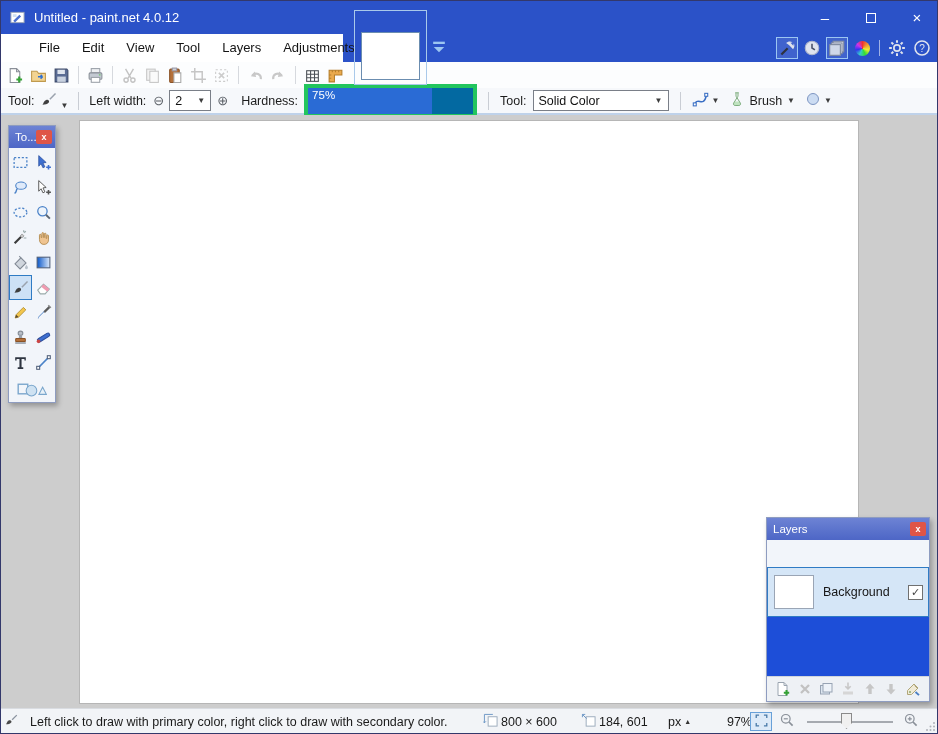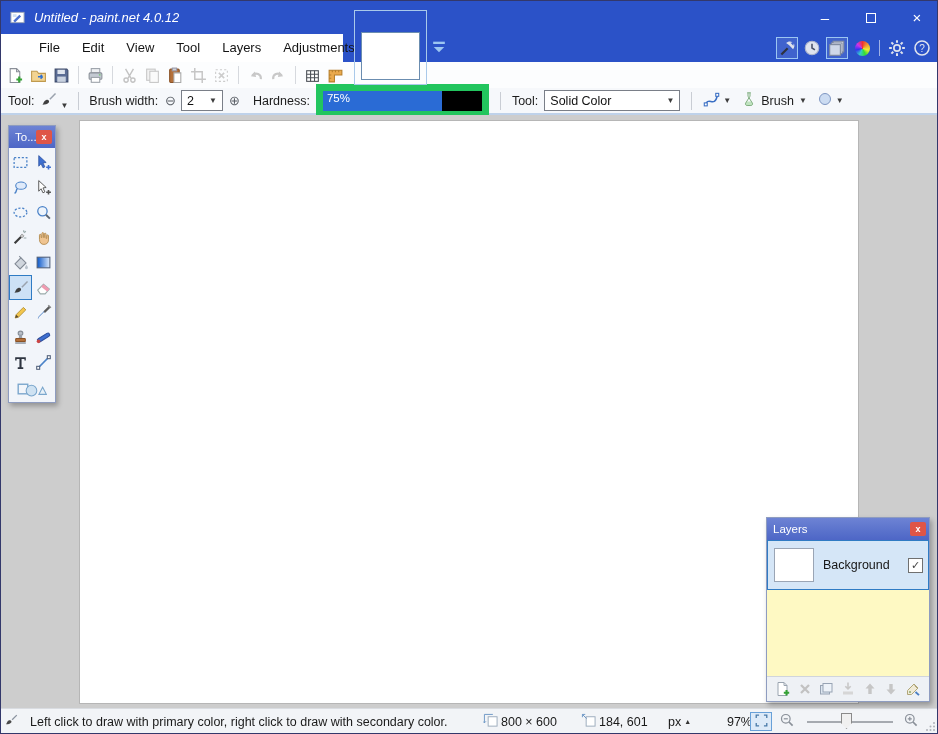--- a/index.html
+++ b/index.html
@@ -3,21 +3,21 @@
 <meta charset="utf-8">
 <style>
   * { margin:0; padding:0; box-sizing:border-box; }
   html,body { width:938px; height:734px; }
   body { font-family:"Liberation Sans", sans-serif; position:relative; background:#cdcdcd; overflow:hidden; }
   #frame { position:absolute; inset:0; border:1px solid #33386b; pointer-events:none; z-index:99; }
 
   
   .titlebar { position:absolute; left:0; top:0; width:938px; height:62px; background:#2b52c8; }
   .app-icon { position:absolute; left:10px; top:10px; width:16px; height:16px; }
-  .win-title { position:absolute; left:34px; top:10px; color:#fff; font-size:13px; white-space:nowrap;font-style:italic; }
+  .win-title { position:absolute; left:34px; top:10px; color:#fff; font-size:13px; white-space:nowrap; }
   .win-btns { position:absolute; right:10px; top:6px; display:flex; gap:24px; align-items:center; height:22px; }
   .win-btn { color:#fff; font-size:15px; width:22px; text-align:center; cursor:default; }
   .max-glyph { display:inline-block; width:10px; height:10px; border:1px solid #fff; }
 
   
   .menu-strip { position:absolute; left:0; top:34px; width:343px; height:28px; background:#fff; display:flex; align-items:center;padding-left:28px; }
   .menu-item { font-size:13px; color:#141414; padding:0 11px; line-height:28px; }
 
   
   .utility { position:absolute; right:5px; top:35px; height:26px; display:flex; align-items:center; gap:3px; }
@@ -32,21 +32,21 @@
   .tb-sep { width:1px; height:18px; background:#d6d9de; margin:0 5px; }
 
   
   .optionsbar { position:absolute; left:0; top:88px; width:938px; height:27px; background:#f6f8fb; border-bottom:2px solid #bfd2ea; display:flex; align-items:center; font-size:12.5px; color:#1c1c1c; }
   .ob-label { white-space:nowrap; }
   .ob-sep { width:1px; height:18px; background:#c9cdd4; }
   .chev { font-size:8px; color:#3c3c3c; margin-left:3px; }
   .combo { height:21px; background:#fff; border:1px solid #7a7f88; display:flex; align-items:center; font-size:12.5px; padding-left:5px; color:#111; }
   .combo .chev { margin-left:auto; margin-right:5px; }
   .stepper { font-size:13px; color:#5a5f66; line-height:1; }
-  .hardness-box { position:relative; width:173px; height:34px; border:7px solid #22c55e; background:#000000; overflow:hidden; }
+  .hardness-box { position:relative; width:173px; height:34px; border:4px solid #22c55e; background:#0369a1; overflow:hidden; }
   .hardness-fill { position:absolute; left:0; top:0; bottom:0; background:#2a6bd5; }
   .hardness-text { position:absolute; left:4px; top:1px; color:#fff; font-size:11.5px; }
 
   
   .workspace { position:absolute; left:0; top:115px; width:938px; height:593px; background:#cdcdcd; }
   .canvas { position:absolute; left:80px; top:6px; width:778px; height:582px; background:#fff; box-shadow:0 0 0 1px #b6b6b6; }
 
   
   .image-tab { position:absolute; left:354px; top:10px; width:73px; height:75px; border:1px solid #a9c9ea; z-index:5; }
   .image-tab .thumb { position:absolute; left:6px; top:21px; width:59px; height:48px; background:#fff; border:1px solid #6b8db0; }
@@ -58,21 +58,21 @@
   .fw-title { color:#fff; font-size:11.5px; padding-left:6px; flex:1; white-space:nowrap; overflow:hidden; }
   .fw-close { width:16px; height:14px; background:#df5547; border-radius:2px; color:#fff; font-size:9px; font-weight:bold; display:flex; align-items:center; justify-content:center; margin-right:3px; }
 
   .tools-window { left:8px; top:125px; width:48px; height:278px; }
   .tools-grid { display:grid; grid-template-columns:23px 23px; padding-top:2px; justify-content:center; }
   .tool-cell { width:23px; height:25px; display:flex; align-items:center; justify-content:center; border:1px solid transparent; background:transparent; }
   .tool-cell.sel { background:#cde1f6; border:1px solid #2f7bc4; }
   .tool-cell.wide { grid-column:span 2; width:46px; height:27px; }
 
   .layers-window { left:766px; top:517px; width:164px; height:185px; display:flex; flex-direction:column; }
-  .layers-body { flex:1; background:#fef9c3; }
+  .layers-body { flex:1; background:#1d4ed8;margin-top:27px; }
   .layer-row { height:50px; background:#d5e6f7; box-shadow:inset 0 0 0 1px #2f7bc4; display:flex; align-items:center; }
   .layer-thumb { width:40px; height:34px; background:#fff; border:1px solid #9aa5b5; margin-left:7px; }
   .layer-name { font-size:12.5px; color:#161616; margin-left:9px; flex:1; }
   .layer-check { width:15px; height:15px; background:#fff; border:1px solid #707070; font-size:11px; color:#444; display:flex; align-items:center; justify-content:center; margin-right:6px; }
   .layers-btnbar { height:25px; background:#eef1f5; border-top:1px solid #d0d5dc; display:flex; align-items:center; justify-content:space-between; padding:0 6px; }
   .lw-btn { width:20px; height:20px; display:flex; align-items:center; justify-content:center; background:transparent; border:none; }
 
   
   .statusbar { position:absolute; left:0; top:708px; width:938px; height:26px; background:#f2f4f7; border-top:1px solid #d9dce1; font-size:12.5px; color:#1a1a1a; }
   .sb-msg { position:absolute; left:4px; top:0; height:25px; display:flex; align-items:center; gap:12px; white-space:nowrap; }
@@ -246,21 +246,21 @@
     </button>
   </div>
 
 <div class="optionsbar">
   <span class="ob-label" style="margin-left:8px">Tool:</span>
   <span style="margin-left:6px"><span><svg width="17" height="17" viewBox="0 0 16 16">
           <path d="M8.8 7.2 14.1 1.9l1 1L9.8 8.2z" fill="#9aa2ad"></path>
           <path d="M5.8 8.4c2-.9 3.4.9 2.5 2.5-.9 1.6-3.8 2-6 2 1.2-1.2 1-3.4 3.5-4.5z" fill="#3f3f3f"></path>
         </svg></span><span class="chev">▼</span></span>
   <span class="ob-sep" style="margin:0 10px"></span>
-  <span class="ob-label">Brush width:</span>
+  <span class="ob-label">Left width:</span>
   <span class="stepper" style="margin-left:7px">⊖</span>
   <span class="combo" style="width:42px;margin-left:5px">
       <span>2</span>
       <span class="chev">▼</span>
     </span>
   <span class="stepper" style="margin-left:6px">⊕</span>
   <span class="ob-label" style="margin-left:13px">Hardness:</span>
   <span class="hardness-box" style="margin-left:6px">
     <span class="hardness-fill" id="hardness-fill" style="width: 75%;"></span>
     <span class="hardness-text">75%</span>

